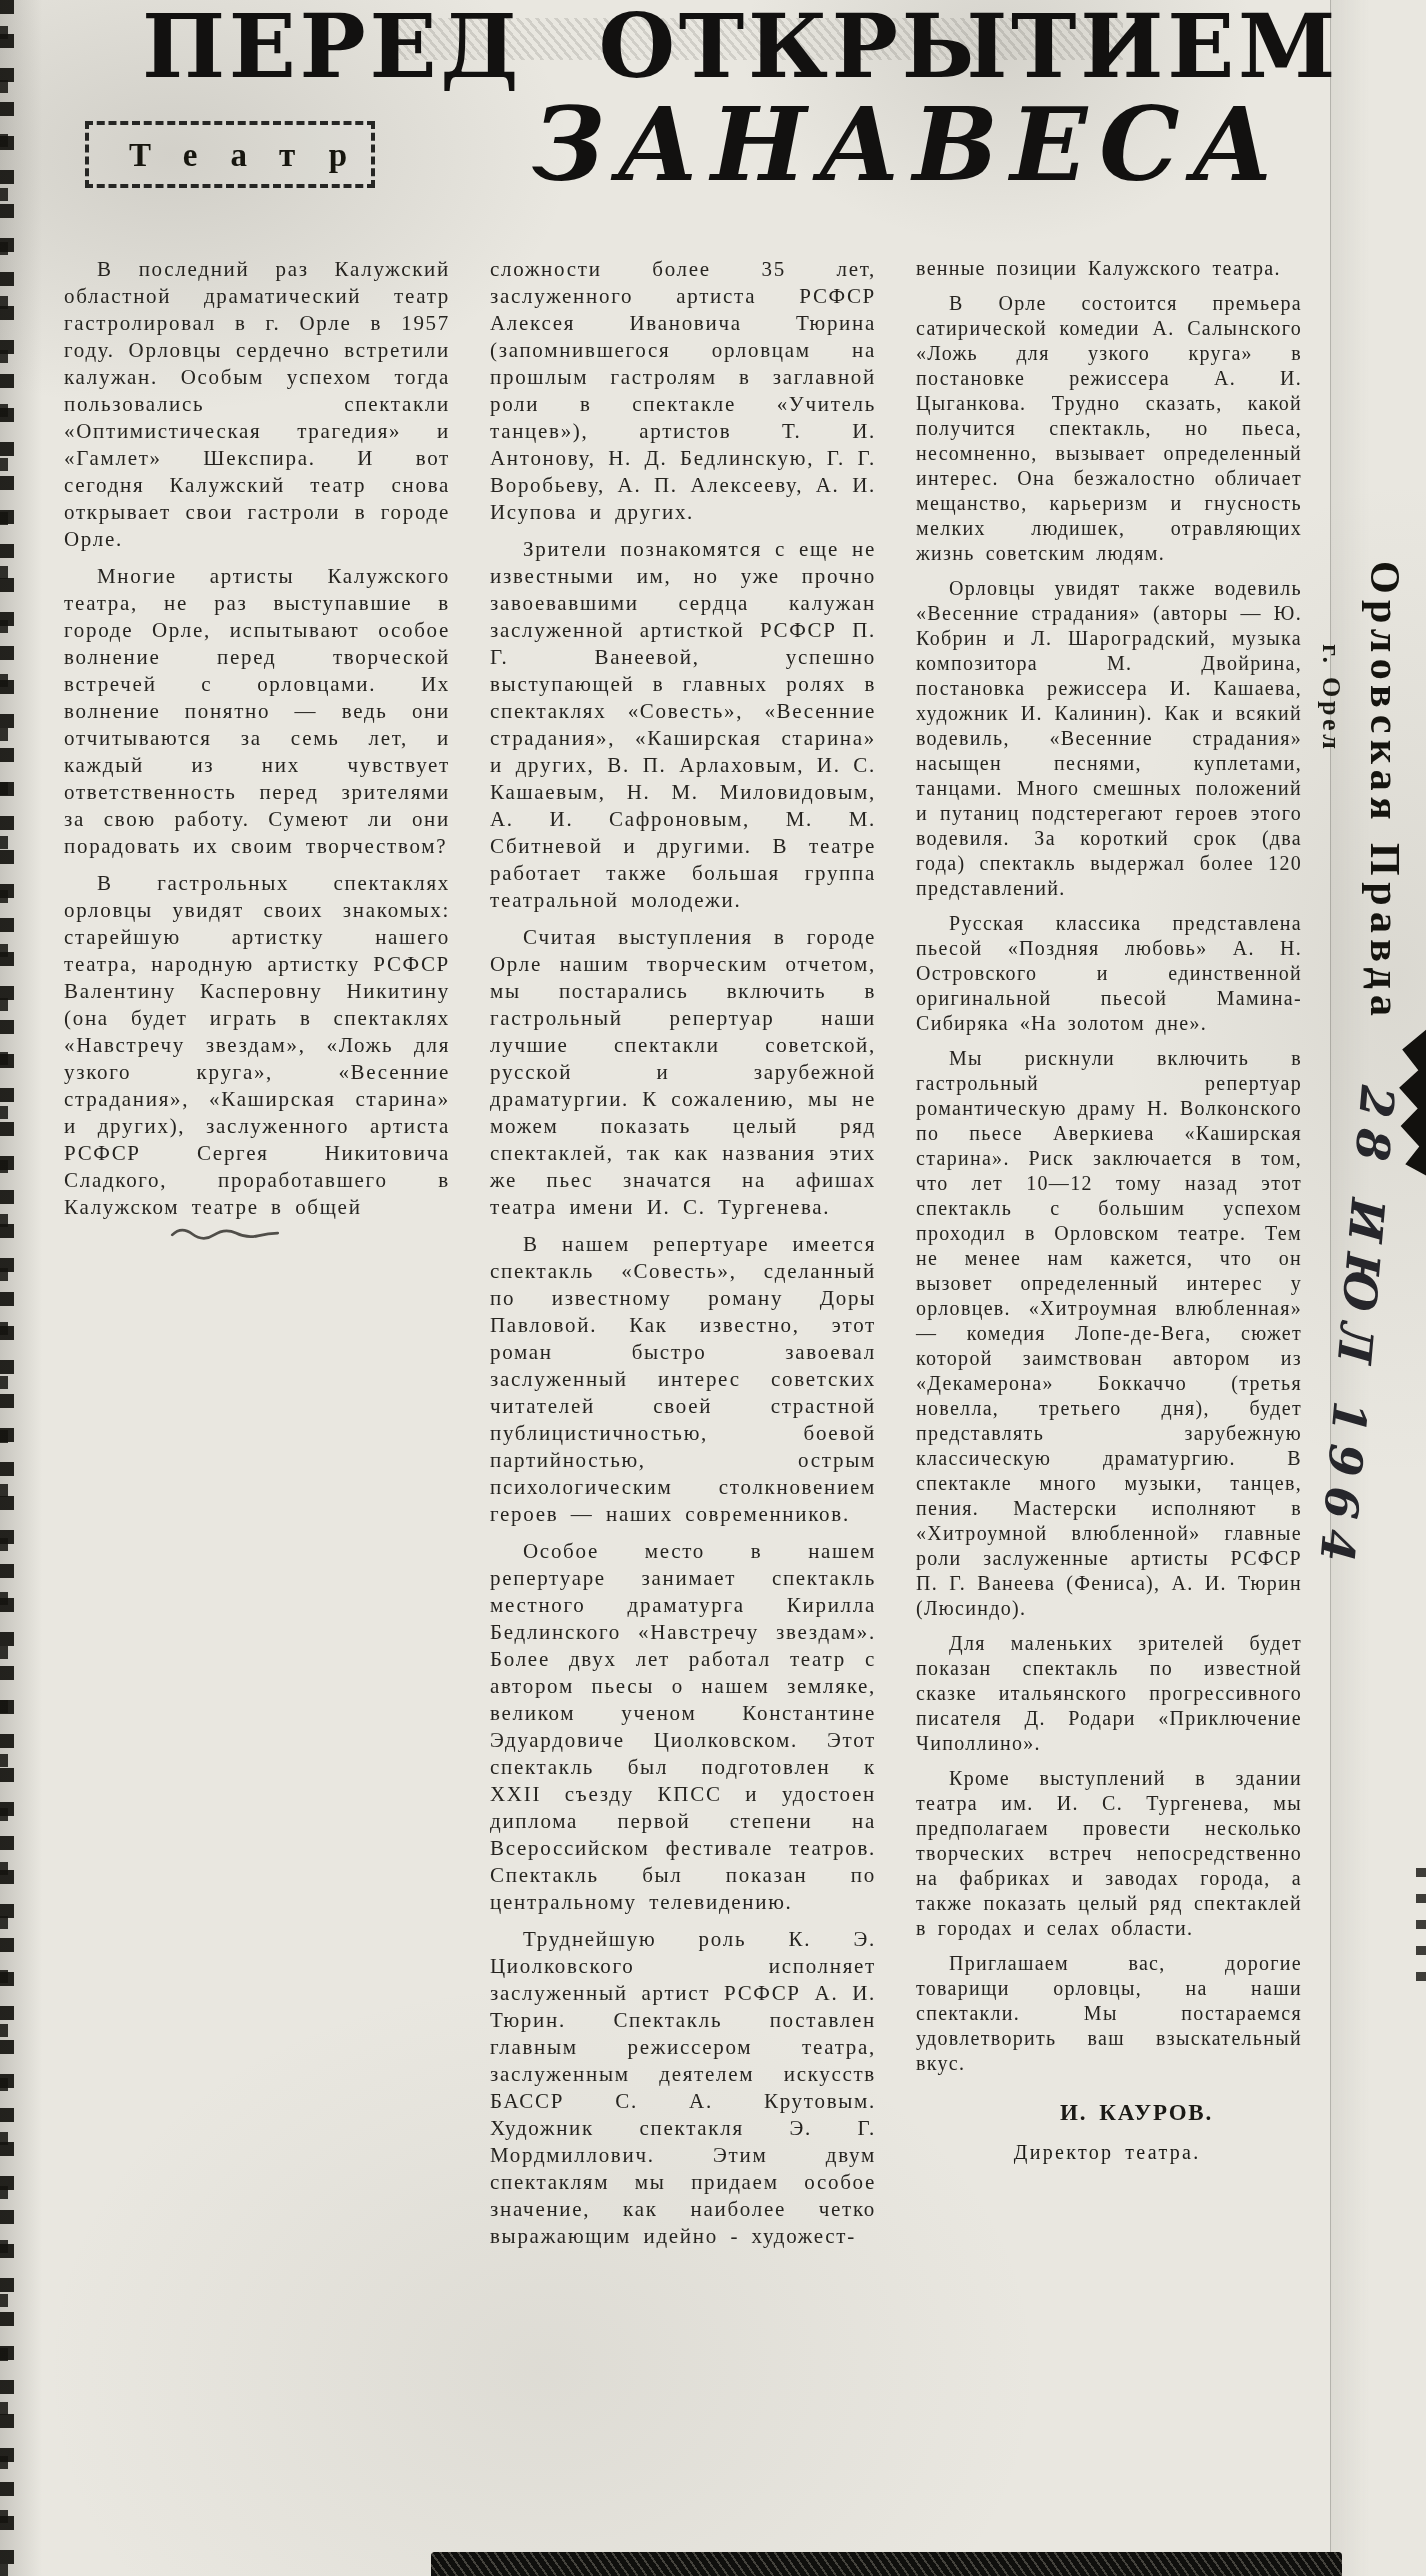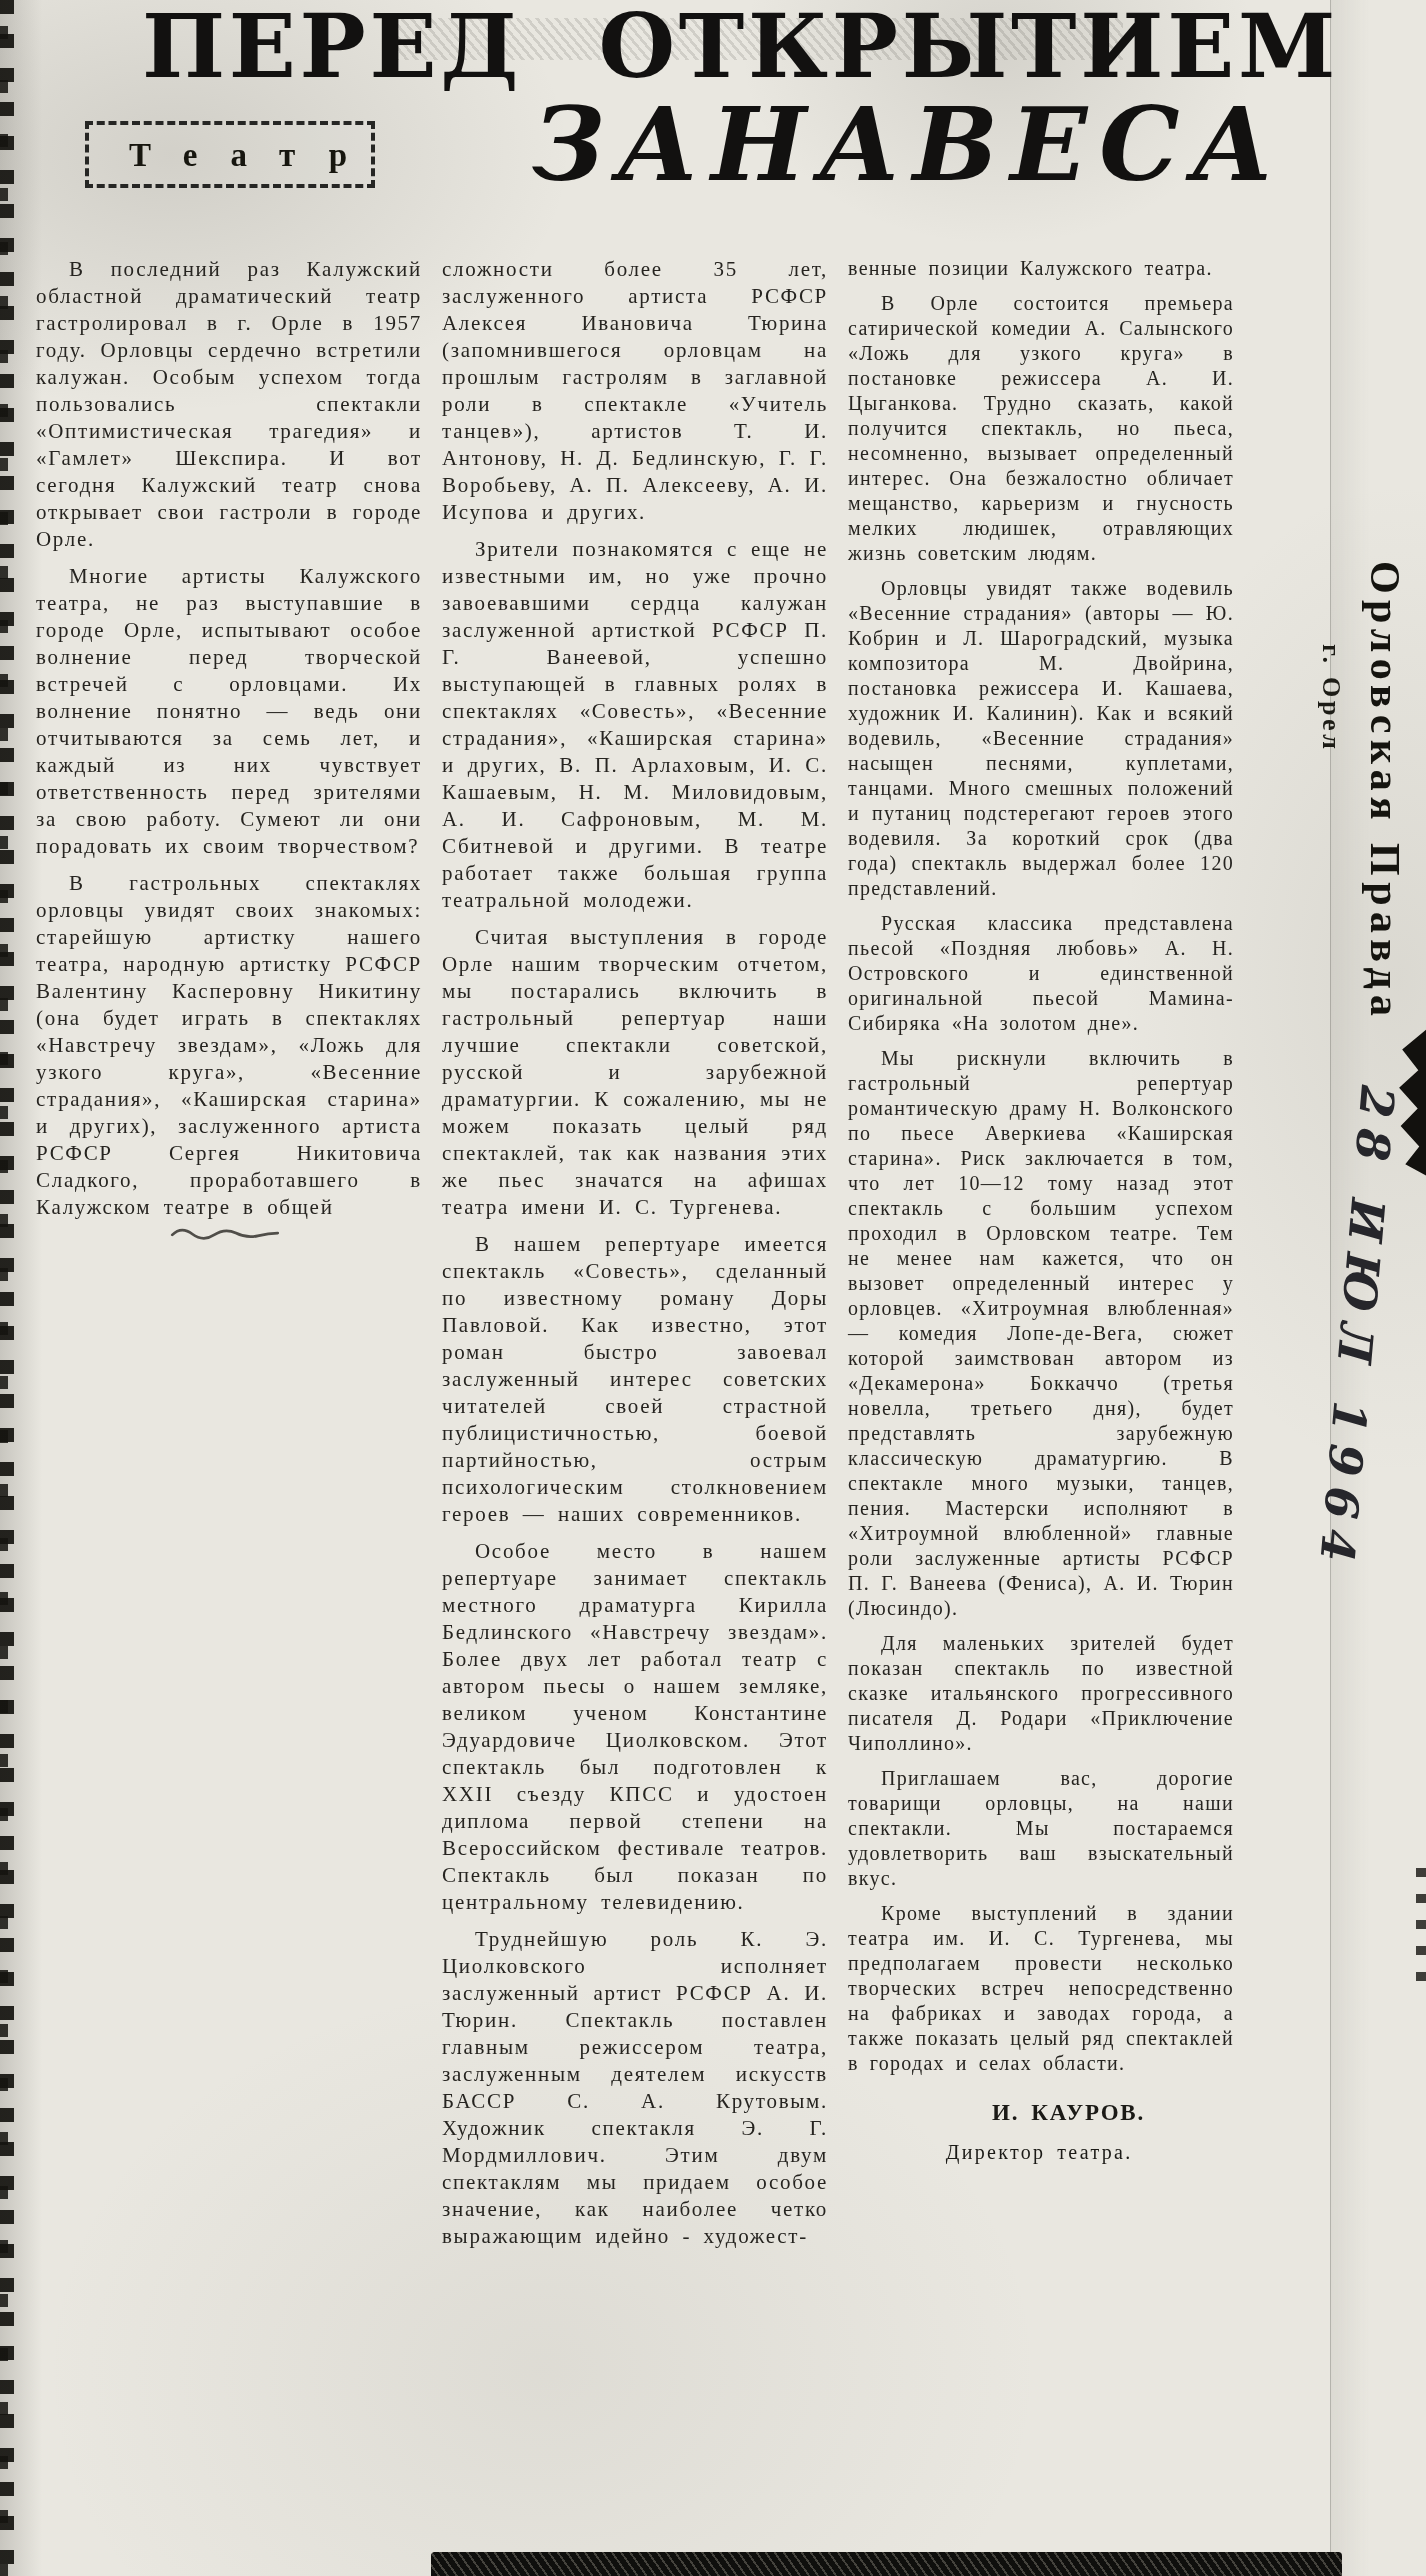--- a/index.html
+++ b/index.html
@@ -81,22 +81,22 @@
   }
   .rubric {
     font-family: Liberation Serif, serif; font-weight: 700;
     font-size: 33px; line-height: 1; letter-spacing: 33px; margin-right: -33px;
     color: #17160f; white-space: nowrap;
   }
 
   
   .columns {
     position: relative; z-index: 2;
-    display: flex; gap: 20px;
-    padding-left: 36px;
+    display: flex; gap: 40px;
+    padding-left: 64px;
   }
   .col { flex: 0 0 auto; width: 386px; }
   .col { font-size: 21px; line-height: 27px; letter-spacing: 1.7px; word-spacing: 5.5px; }
   .col3 { font-size: 20px; line-height: 25px; letter-spacing: 1.3px; word-spacing: 4.6px; }
   .col p { margin: 0 0 10px; text-indent: 33px; text-align: justify; }
   .cont .paras p:first-child { text-indent: 0; }
 
   .signature { margin-top: 24px; }
   .sig-author {
     font-weight: 700; font-size: 23px; letter-spacing: 1.8px;
@@ -166,22 +166,22 @@
         </div>
     </div>
     <div class="col col3 cont">
       <div class="paras">
           <p>венные позиции Калужского театра.</p>
           <p>В Орле состоится премьера сатирической комедии А. Салынского «Ложь для узкого круга» в постановке режиссера А. И. Цыганкова. Трудно сказать, какой получится спектакль, но пьеса, несомненно, вызывает определенный интерес. Она безжалостно обличает мещанство, карьеризм и гнусность мелких людишек, отравляющих жизнь советским людям.</p>
           <p>Орловцы увидят также водевиль «Весенние страдания» (авторы — Ю. Кобрин и Л. Шароградский, музыка композитора М. Двойрина, постановка режиссера И. Кашаева, художник И. Калинин). Как и всякий водевиль, «Весенние страдания» насыщен песнями, куплетами, танцами. Много смешных положений и путаниц подстерегают героев этого водевиля. За короткий срок (два года) спектакль выдержал более 120 представлений.</p>
           <p>Русская классика представлена пьесой «Поздняя любовь» А. Н. Островского и единственной оригинальной пьесой Мамина-Сибиряка «На золотом дне».</p>
           <p>Мы рискнули включить в гастрольный репертуар романтическую драму Н. Волконского по пьесе Аверкиева «Каширская старина». Риск заключается в том, что лет 10—12 тому назад этот спектакль с большим успехом проходил в Орловском театре. Тем не менее нам кажется, что он вызовет определенный интерес у орловцев. «Хитроумная влюбленная» — комедия Лопе-де-Вега, сюжет которой заимствован автором из «Декамерона» Боккаччо (третья новелла, третьего дня), будет представлять зарубежную классическую драматургию. В спектакле много музыки, танцев, пения. Мастерски исполняют в «Хитроумной влюбленной» главные роли заслуженные артисты РСФСР П. Г. Ванеева (Фениса), А. И. Тюрин (Люсиндо).</p>
           <p>Для маленьких зрителей будет показан спектакль по известной сказке итальянского прогрессивного писателя Д. Родари «Приключение Чиполлино».</p>
+          <p>Кроме выступлений в здании театра им. И. С. Тургенева, мы предполагаем провести несколько творческих встреч непосредственно на фабриках и заводах города, а также показать целый ряд спектаклей в городах и селах области.</p>
           <p>Приглашаем вас, дорогие товарищи орловцы, на наши спектакли. Мы постараемся удовлетворить ваш взыскательный вкус.</p>
-          <p>Кроме выступлений в здании театра им. И. С. Тургенева, мы предполагаем провести несколько творческих встреч непосредственно на фабриках и заводах города, а также показать целый ряд спектаклей в городах и селах области.</p>
         </div>
       <div class="signature">
         <div class="sig-author">И. КАУРОВ.</div>
         <div class="sig-role">Директор театра.</div>
       </div>
     </div>
   </div>
 
   <div class="np-name vert">Орловская Правда</div>
   <div class="np-city vert">г. Орел</div>

